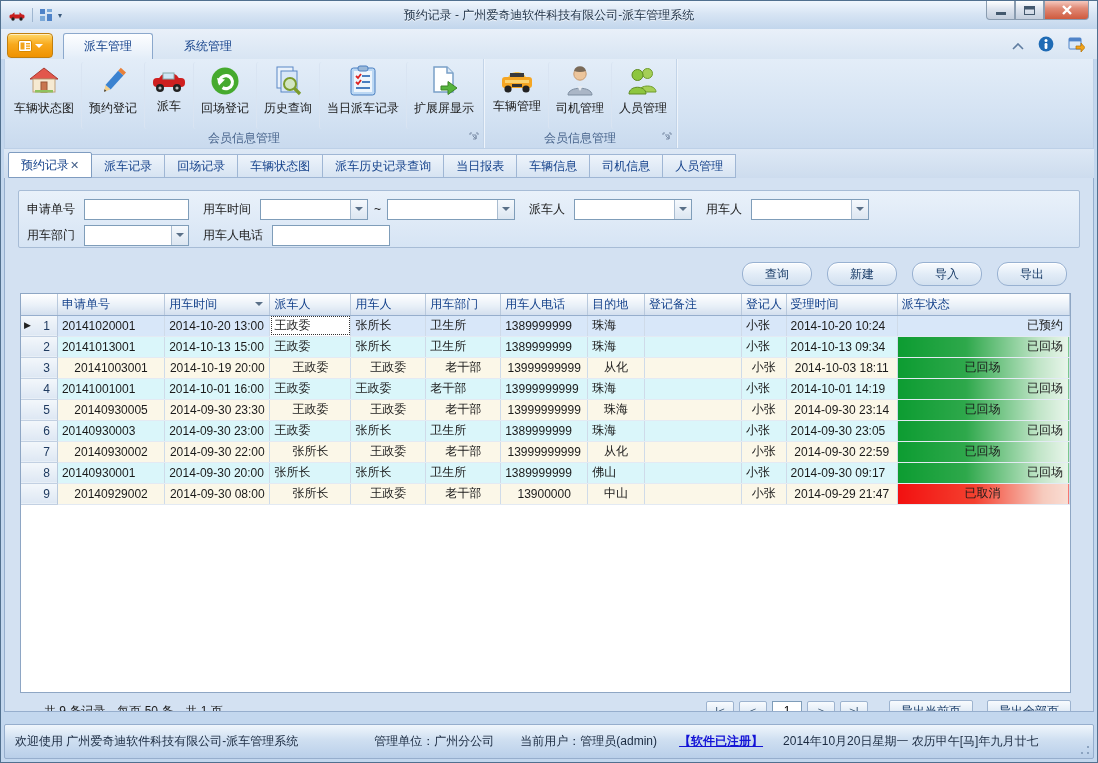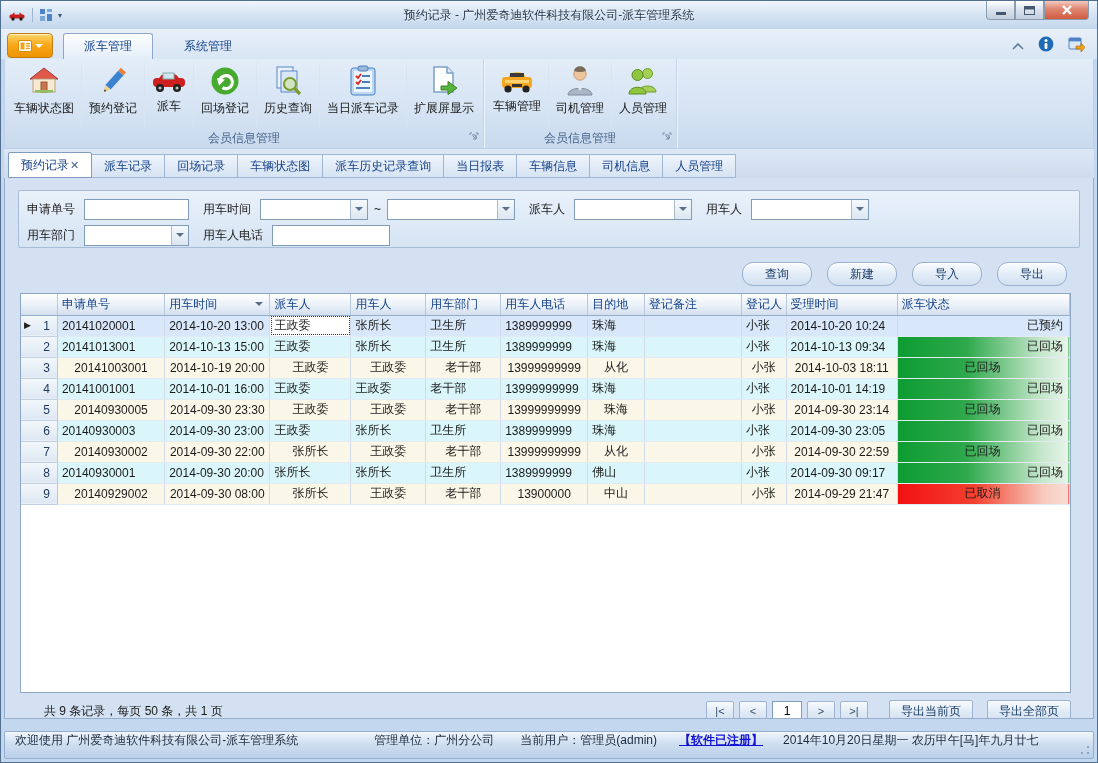--- a/index.html
+++ b/index.html
@@ -111,22 +111,22 @@
   .pnav { margin-left:auto; display:flex; align-items:center; gap:5px; }
   .pbtn { width:28px; height:21px; border:1px solid #9db3cf; border-radius:2px; color:#33506e;
     background:linear-gradient(#f8fbfe,#e0eaf5 55%,#d3e0ef); display:flex; align-items:center; justify-content:center;
     font-size:11px; }
   .pinput { width:30px; height:21px; border:1px solid #7f9db9; text-align:center; font:inherit; }
   .pexp { height:22px; padding:0 11px; border:1px solid #9db3cf; border-radius:2px; color:#173a66;
     background:linear-gradient(#f8fbfe,#e0eaf5 55%,#d3e0ef); display:flex; align-items:center; margin-left:9px; }
   .pexp.gap { margin-left:16px; }
 
   
-  .statusbar { height:28px; margin:12px 3px 3px 3px; border:1px solid #96aecd; border-radius:2px;
-    background:linear-gradient(#f0f6fc,#cfdff1 45%,#b9cfe9); display:flex; align-items:flex-start;
+  .statusbar { height:35px; margin:12px 3px 3px 3px; border:1px solid #96aecd; border-radius:2px;
+    background:linear-gradient(#f0f6fc,#cfdff1 45%,#b9cfe9); display:flex; align-items:center;
     padding:0 10px; flex:0 0 auto; position:relative; }
   .sb-it { color:#1a2a40; white-space:nowrap; }
   .sb-org { margin-left:76px; }
   .sb-user { margin-left:26px; }
   .sb-reg { margin-left:22px; color:#1313d6; font-weight:bold; text-decoration:underline; }
   .sb-date { margin-left:20px; }
   .grip { position:absolute; right:3px; bottom:3px; width:10px; height:10px;
     background:
       radial-gradient(circle at 8px 2px,#8ba3c0 1px,transparent 1.4px),
       radial-gradient(circle at 8px 8px,#8ba3c0 1px,transparent 1.4px),

